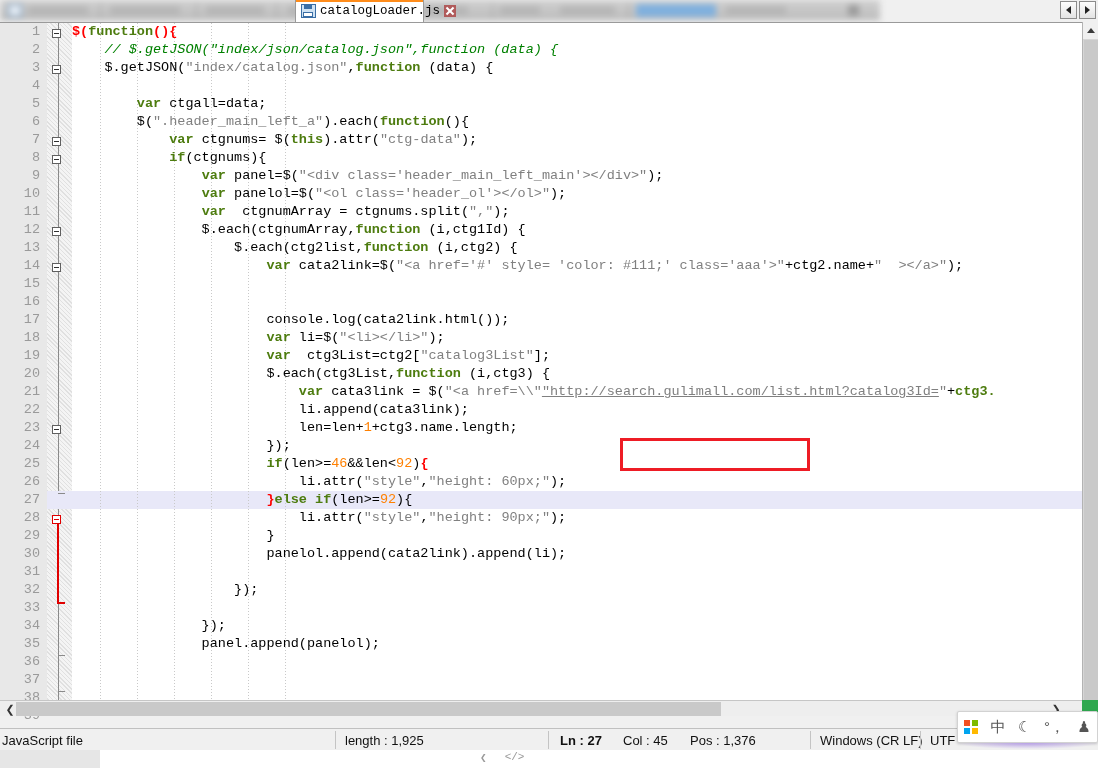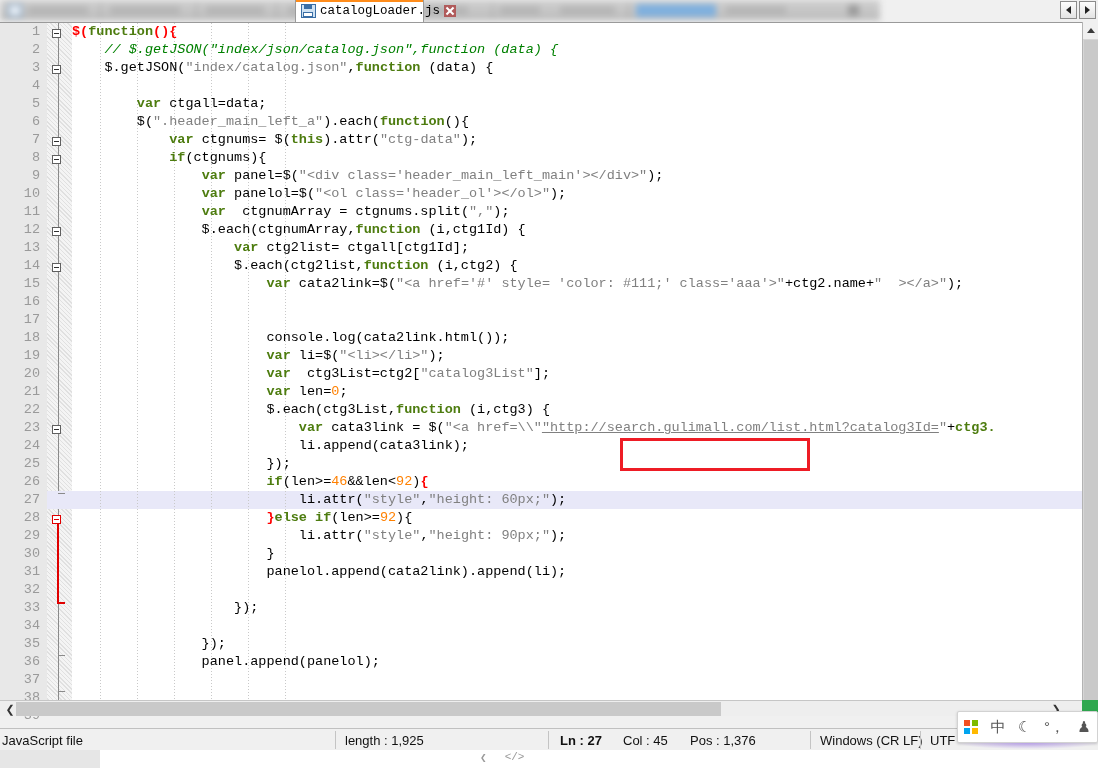--- a/index.html
+++ b/index.html
@@ -391,32 +391,31 @@
         <div class="line">    $.getJSON<span class="ident">(</span><span class="str">"index/catalog.json"</span>,<span class="kw">function</span> (data) {</div>
         <div class="line">&nbsp;</div>
         <div class="line">        <span class="kw">var</span> ctgall=data;</div>
         <div class="line">        $(<span class="str">".header_main_left_a"</span>).each(<span class="kw">function</span>(){</div>
         <div class="line">            <span class="kw">var</span> ctgnums= $(<span class="kw">this</span>).attr(<span class="str">"ctg-data"</span>);</div>
         <div class="line">            <span class="kw">if</span>(ctgnums){</div>
         <div class="line">                <span class="kw">var</span> panel=$(<span class="str">"&lt;div class='header_main_left_main'&gt;&lt;/div&gt;"</span>);</div>
         <div class="line">                <span class="kw">var</span> panelol=$(<span class="str">"&lt;ol class='header_ol'&gt;&lt;/ol&gt;"</span>);</div>
         <div class="line">                <span class="kw">var</span>  ctgnumArray = ctgnums.split(<span class="str">","</span>);</div>
         <div class="line">                $.each(ctgnumArray,<span class="kw">function</span> (i,ctg1Id) {</div>
-        <div class="line">                    <span class="kw">var</span> ctg2list= ctgall[ctg1Id];</div>
         <div class="line">                    $.each(ctg2list,<span class="kw">function</span> (i,ctg2) {</div>
         <div class="line">                        <span class="kw">var</span> cata2link=$(<span class="str">"&lt;a href='#' style= 'color: #111;' class='aaa'&gt;"</span>+ctg2.name+<span class="str">"  &gt;&lt;/a&gt;"</span>);</div>
         <div class="line">&nbsp;</div>
         <div class="line">&nbsp;</div>
         <div class="line">                        console.log(cata2link.html());</div>
         <div class="line">                        <span class="kw">var</span> li=$(<span class="str">"&lt;li&gt;&lt;/li&gt;"</span>);</div>
         <div class="line">                        <span class="kw">var</span>  ctg3List=ctg2[<span class="str">"catalog3List"</span>];</div>
-        <div class="line">                        <span class="kw">var</span> len=<span class="num">0</span>;</div>
         <div class="line">                        $.each(ctg3List,<span class="kw">function</span> (i,ctg3) {</div>
         <div class="line">                            <span class="kw">var</span> cata3link = $(<span class="str">"&lt;a href=\\"</span><span class="link">"http://search.gulimall.com/list.html?catalog3Id=</span><span class="str">"</span>+<span class="kw">ctg3.</span></div>
         <div class="line">                            li.append(cata3link);</div>
+        <div class="line">                            len=len+<span class="num">1</span>+ctg3.name.length;</div>
         <div class="line">                        });</div>
         <div class="line">                        <span class="kw">if</span>(len&gt;=<span class="num">46</span>&amp;&amp;len&lt;<span class="num">92</span>)<span class="brace">{</span></div>
         <div class="line">                            li.attr(<span class="str">"style"</span>,<span class="str">"height: 60px;"</span>);</div>
         <div class="line">                        <span class="brace">}</span><span class="kw">else</span> <span class="kw">if</span>(len&gt;=<span class="num">92</span>){</div>
         <div class="line">                            li.attr(<span class="str">"style"</span>,<span class="str">"height: 90px;"</span>);</div>
         <div class="line">                        }</div>
         <div class="line">                        panelol.append(cata2link).append(li);</div>
         <div class="line">&nbsp;</div>
         <div class="line">                    });</div>
         <div class="line">&nbsp;</div>

